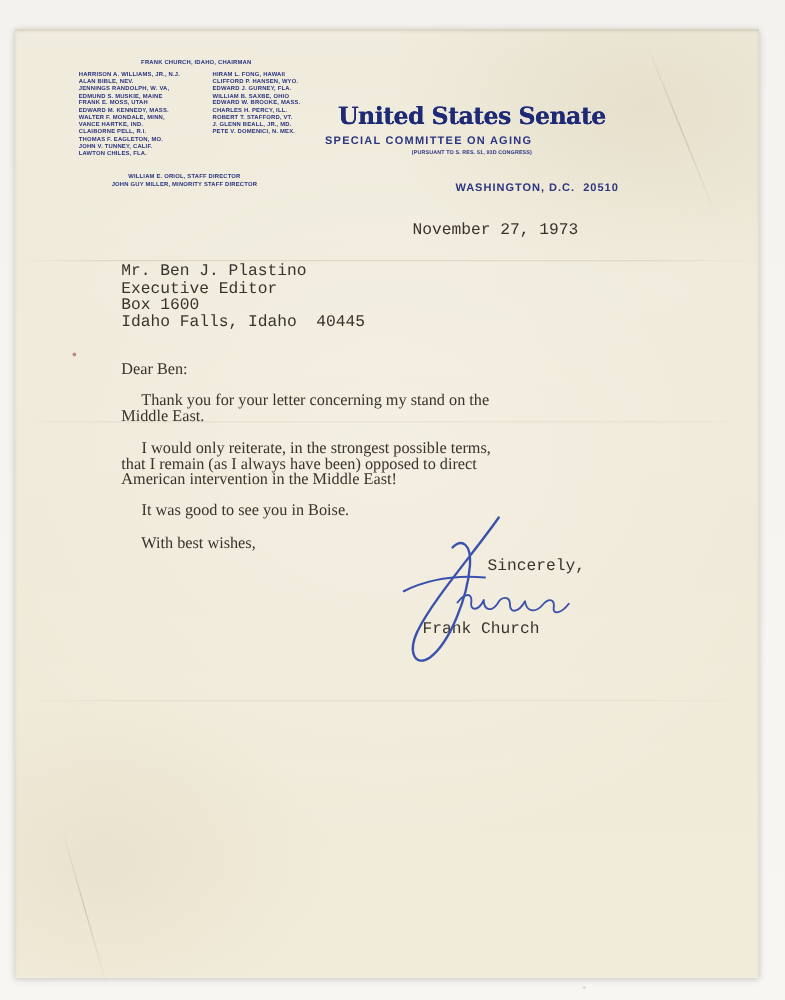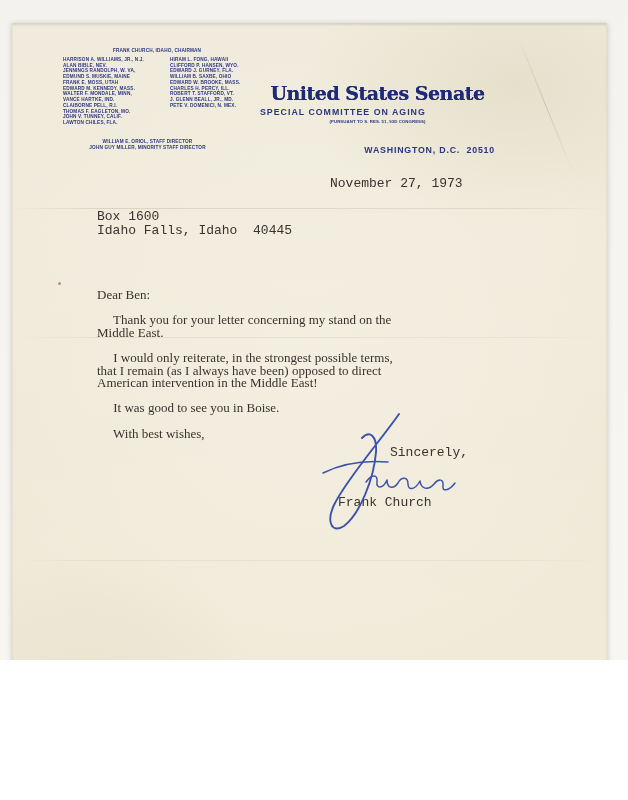--- a/index.html
+++ b/index.html
@@ -4,21 +4,21 @@
 <style>
   :root{
     --letterhead-ink:#2c357f;
     --type-ink:#38332d;
     --signature-ink:#3b52ad;
     --paper:#efeadb;
     --backdrop:#f5f4f0;
   }
   *{margin:0;padding:0;box-sizing:border-box;}
   body{width:628px;height:800px;font-family:"Liberation Sans",sans-serif;}
-  .stage{position:relative;width:628px;height:660px;overflow:hidden;
+  .stage{position:relative;width:628px;height:800px;overflow:hidden;
     background:linear-gradient(180deg,#f3f2ee 0%,var(--backdrop) 40%,#f7f6f3 100%);}
   .paper{position:absolute;left:12px;top:23px;width:595px;height:759px;
     background:
       radial-gradient(ellipse 60% 30% at 85% 8%, rgba(205,193,160,0.28), transparent 60%),
       radial-gradient(ellipse 50% 30% at 12% 88%, rgba(208,197,165,0.22), transparent 60%),
       radial-gradient(ellipse 90% 60% at 50% 45%, rgba(255,255,250,0.25), transparent 70%),
       linear-gradient(180deg,#f0ecdd 0%,#efe9d8 55%,#f1ecda 100%);
     box-shadow:0 1px 5px rgba(70,62,45,0.28), inset 0 2px 2px rgba(110,100,80,0.18);}
   .crease{position:absolute;pointer-events:none;}
   .crease.h{height:1px;background:linear-gradient(90deg,transparent,rgba(140,125,95,0.22) 15%,rgba(140,125,95,0.16) 85%,transparent);}
@@ -81,21 +81,21 @@
       <div class="senate-title">United States Senate</div>
       <div class="senate-sub">SPECIAL COMMITTEE ON AGING</div>
       <div class="tiny-wrap" style="left:0;top:41px;width:235px;">
         <div class="tiny center" style="width:470px;font-size:8.6px;letter-spacing:0.2px;">(PURSUANT TO S. RES. 51, 93D CONGRESS)</div>
       </div>
       <div class="senate-city">WASHINGTON, D.C.  20510</div>
     </div>
 
     <div class="mono" style="left:318px;top:153px;">November 27, 1973</div>
 
-    <div class="mono recipient" style="left:85px;top:187px;"><div>Box 1600</div><div>Idaho Falls, Idaho  40445</div></div>
+    <div class="mono recipient" style="left:85px;top:187px;"><div>Mr. Ben J. Plastino</div><div>Executive Editor</div><div>Box 1600</div><div>Idaho Falls, Idaho  40445</div></div>
 
     <div class="mono body-lines" style="left:85px;top:266px;"><div>Dear Ben:</div><div></div><div>     Thank you for your letter concerning my stand on the</div><div>Middle East.</div><div></div><div>     I would only reiterate, in the strongest possible terms,</div><div>that I remain (as I always have been) opposed to direct</div><div>American intervention in the Middle East!</div><div></div><div>     It was good to see you in Boise.</div><div></div><div>     With best wishes,</div></div>
 
     <div class="mono" style="left:330px;top:422px;margin-left:48px;">Sincerely,</div>
     <div class="mono" style="left:326px;top:472px;">Frank Church</div>
 
     <svg class="sig-svg" width="140" height="130" viewBox="0 0 140 130">
       <g fill="none" stroke="var(--signature-ink)" stroke-linecap="round" stroke-linejoin="round">
         <path stroke-width="1.9" d="M 81 3 C 63 29, 28 69, 16 94 C 8 111, 14 123, 26 115 C 42 103, 56 67, 58 41 C 59 25, 52 19, 44 27"></path>
         <path stroke-width="1.6" d="M 5 62 C 23 53, 46 49, 70 51"></path>

